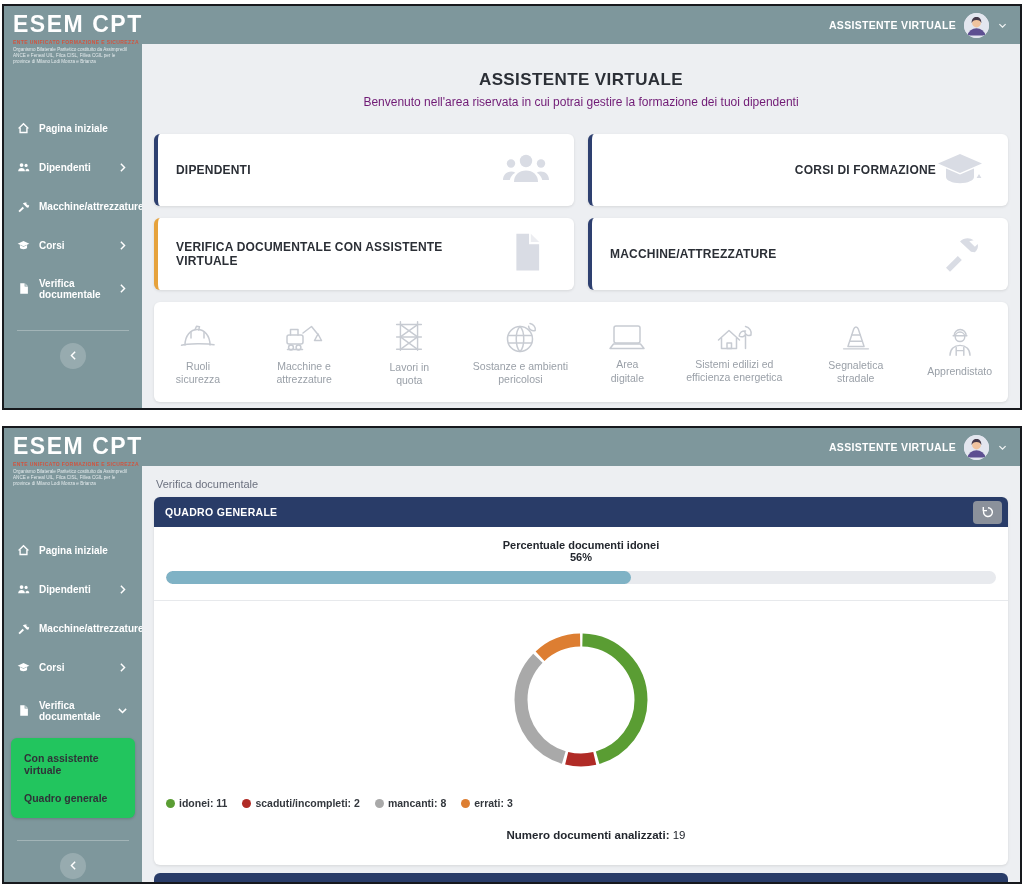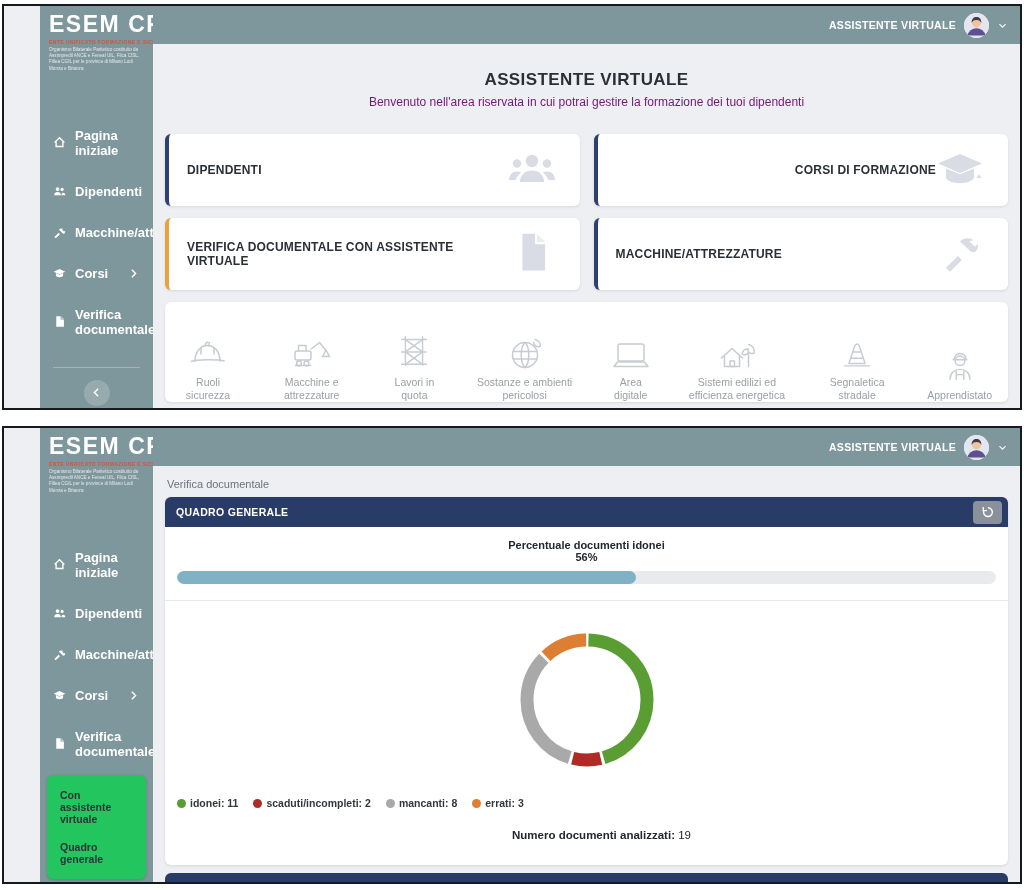--- a/index.html
+++ b/index.html
@@ -4,28 +4,28 @@
 <style>
   html,body{margin:0;padding:0;}
   body{width:1024px;height:890px;background:#ffffff;font-family:"Liberation Sans",sans-serif;overflow:hidden;}
   .frame{margin:0 2px;border:2px solid #17191d;background:#edeff2;overflow:hidden;position:relative;}
   .frame1{margin-top:4px;height:402px;}
   .frame-gap{height:16px;}
   .frame2{height:454px;}
   .frame-inner{display:flex;height:100%;}
 
   
-  .sidebar{width:113px;flex-shrink:0;background:#7e979c;display:flex;flex-direction:column;margin-left:36px;}
+  .sidebar{width:138px;flex-shrink:0;background:#7e979c;display:flex;flex-direction:column;}
   .logo{padding:7px 9px 2px 9px;}
   .logo-title{display:flex;align-items:center;gap:4px;color:#fff;font-weight:bold;font-size:23px;letter-spacing:1.5px;line-height:1;}
   .logo-sep{width:2px;height:21px;background:#fff;}
   .logo-tagline{color:#d0543f;font-size:5px;font-weight:bold;letter-spacing:.4px;margin-top:3px;white-space:nowrap;}
   .logo-sub{color:#e3eaec;font-size:4.6px;line-height:1.35;margin-top:2px;}
   .menu{margin-top:44px;}
-  .menu-item{display:flex;align-items:center;gap:9px;padding:10px 13px;margin-bottom:6px;color:#fff;font-size:13px;font-weight:600;cursor:pointer;}
+  .menu-item{display:flex;align-items:center;gap:9px;padding:10px 13px;margin-bottom:6px;color:#fff;font-size:10px;font-weight:600;cursor:pointer;}
   .menu-item svg.mi{width:13px;height:13px;flex-shrink:0;}
   .menu-item .chev{margin-left:auto;}
   .submenu{background:#22c55e;border-radius:6px;margin:0 7px 8px 7px;padding:6px 0;box-shadow:0 1px 3px rgba(0,0,0,.18);}
   .submenu-item{font-size:10.5px;font-weight:600;color:#2f3338;padding:8px 13px;cursor:pointer;}
   .side-divider{border-top:1px solid rgba(255,255,255,.28);margin:14px 13px 0 13px;}
   .collapse-btn{width:26px;height:26px;border-radius:50%;background:rgba(255,255,255,.20);margin:12px auto 0 auto;display:flex;align-items:center;justify-content:center;cursor:pointer;}
 
   
   .main{flex:1;display:flex;flex-direction:column;min-width:0;background:#edeff2;}
   .topbar{height:38px;flex-shrink:0;background:#7e979c;display:flex;align-items:center;justify-content:flex-end;gap:8px;padding-right:12px;}
@@ -34,21 +34,21 @@
   .topbar .chev-down{opacity:.9;}
 
   
   .content{flex:1;padding:0 12px;position:relative;overflow:hidden;}
   .home-title{margin-top:26px;text-align:center;font-size:17px;font-weight:bold;color:#2b2f36;letter-spacing:.4px;}
   .home-subtitle{margin-top:5px;text-align:center;font-size:12px;color:#701a75;}
   .cards{display:grid;grid-template-columns:1fr 1fr;gap:12px 14px;margin-top:25px;}
   .card{background:#fff;border-radius:6px;height:72px;border-left:4px solid #2e4070;box-shadow:0 1px 3px rgba(0,0,0,.10);display:flex;align-items:center;justify-content:space-between;padding:0 24px 0 18px;cursor:pointer;}
   .card-label{font-size:12px;font-weight:bold;color:#2b2f36;letter-spacing:.2px;max-width:300px;}
   .card-icon svg{width:48px;height:42px;fill:#d9dce4;}
-  .categories{margin-top:12px;background:#fff;border-radius:6px;height:100px;box-shadow:0 1px 3px rgba(0,0,0,.10);display:flex;align-items:flex-end;justify-content:center;gap:34px;padding:0 16px;}
+  .categories{margin-top:12px;background:#fff;border-radius:6px;height:100px;box-shadow:0 1px 3px rgba(0,0,0,.10);display:flex;align-items:center;justify-content:center;gap:34px;padding:0 16px;}
   .cat{display:flex;flex-direction:column;align-items:center;gap:6px;max-width:100px;text-align:center;cursor:pointer;}
   .cat svg{stroke:#c7cbd2;fill:none;stroke-width:1.5;stroke-linecap:round;stroke-linejoin:round;}
   .cat-label{font-size:10.5px;color:#9aa0a8;line-height:1.25;}
 
   
   .breadcrumb{font-size:11px;color:#6d7280;margin:12px 2px 7px 2px;}
   .panel{background:#fff;border-radius:6px;box-shadow:0 1px 3px rgba(0,0,0,.10);overflow:hidden;}
   .panel-head{background:#293c68;height:30px;display:flex;align-items:center;justify-content:space-between;padding:0 6px 0 11px;}
   .panel-title{color:#fff;font-size:10.5px;font-weight:bold;letter-spacing:.3px;}
   .reload-btn{width:29px;height:23px;background:#8b919b;border:none;border-radius:4px;display:flex;align-items:center;justify-content:center;cursor:pointer;}

